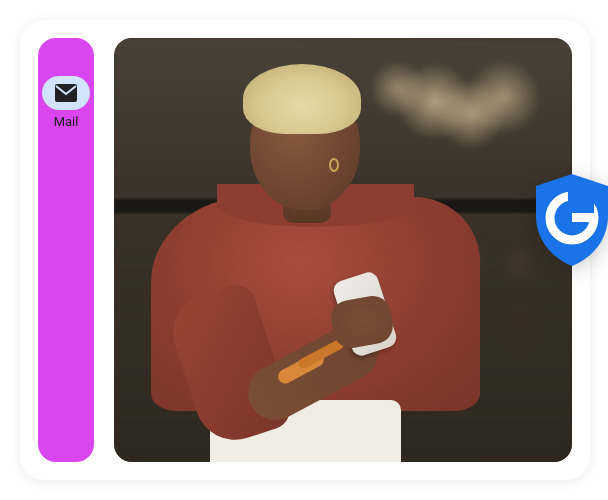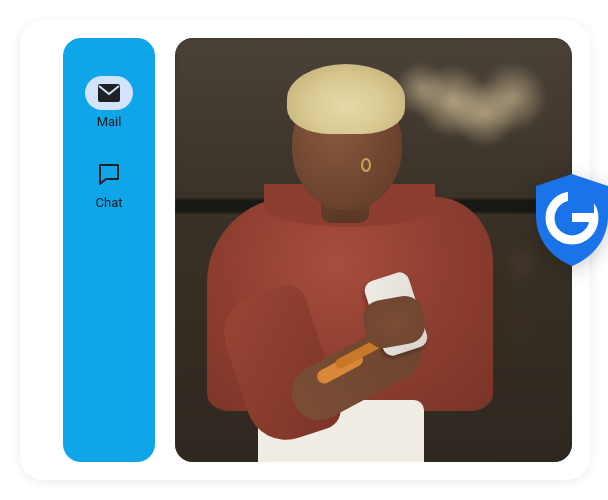--- a/index.html
+++ b/index.html
@@ -21,29 +21,28 @@
       width: 570px;
       height: 460px;
       background: #fff;
       border-radius: 24px;
       box-shadow: 0 2px 12px rgba(0,0,0,0.08);
       display: flex;
       padding: 18px;
       gap: 20px;
     }
     .sidebar {
-      width: 92px;
-      background: #0ea5e9;
+      width: 56px;
+      background: #d946ef;
       border-radius: 18px;
       display: flex;
       flex-direction: column;
       align-items: center;
       padding: 38px 0;
       gap: 28px;
-      margin-left: 25px;
     }
     .sidebar-item {
       display: flex;
       flex-direction: column;
       align-items: center;
       gap: 4px;
       cursor: pointer;
     }
     .sidebar-icon-wrap {
       width: 48px;
@@ -266,28 +265,20 @@
     <div class="sidebar-item">
       <div class="sidebar-icon-wrap active">
         <svg width="22" height="18" viewBox="0 0 22 18">
           <path d="M2 0 h18 a2 2 0 0 1 2 2 v14 a2 2 0 0 1 -2 2 h-18 a2 2 0 0 1 -2 -2 v-14 a2 2 0 0 1 2 -2 z" fill="#202124"></path>
           <path d="M1 2 l10 8 l10 -8" stroke="#d2e3fc" stroke-width="2" fill="none"></path>
         </svg>
       </div>
       <span class="sidebar-label">Mail</span>
     </div>
 
-    <div class="sidebar-item">
-      <div class="sidebar-icon-wrap">
-        <svg width="22" height="22" viewBox="0 0 22 22">
-          <path d="M2 2 h18 v14 h-12 l-6 5 v-5 z" fill="none" stroke="#202124" stroke-width="2" stroke-linejoin="round"></path>
-        </svg>
-      </div>
-      <span class="sidebar-label">Chat</span>
-    </div>
 
 
 
   </div>
 
   <div class="photo-area">
     <div class="photo-scene">
       <div class="bg-blur"></div>
       <div class="bg-rail"></div>
       <div class="bg-people"></div>

